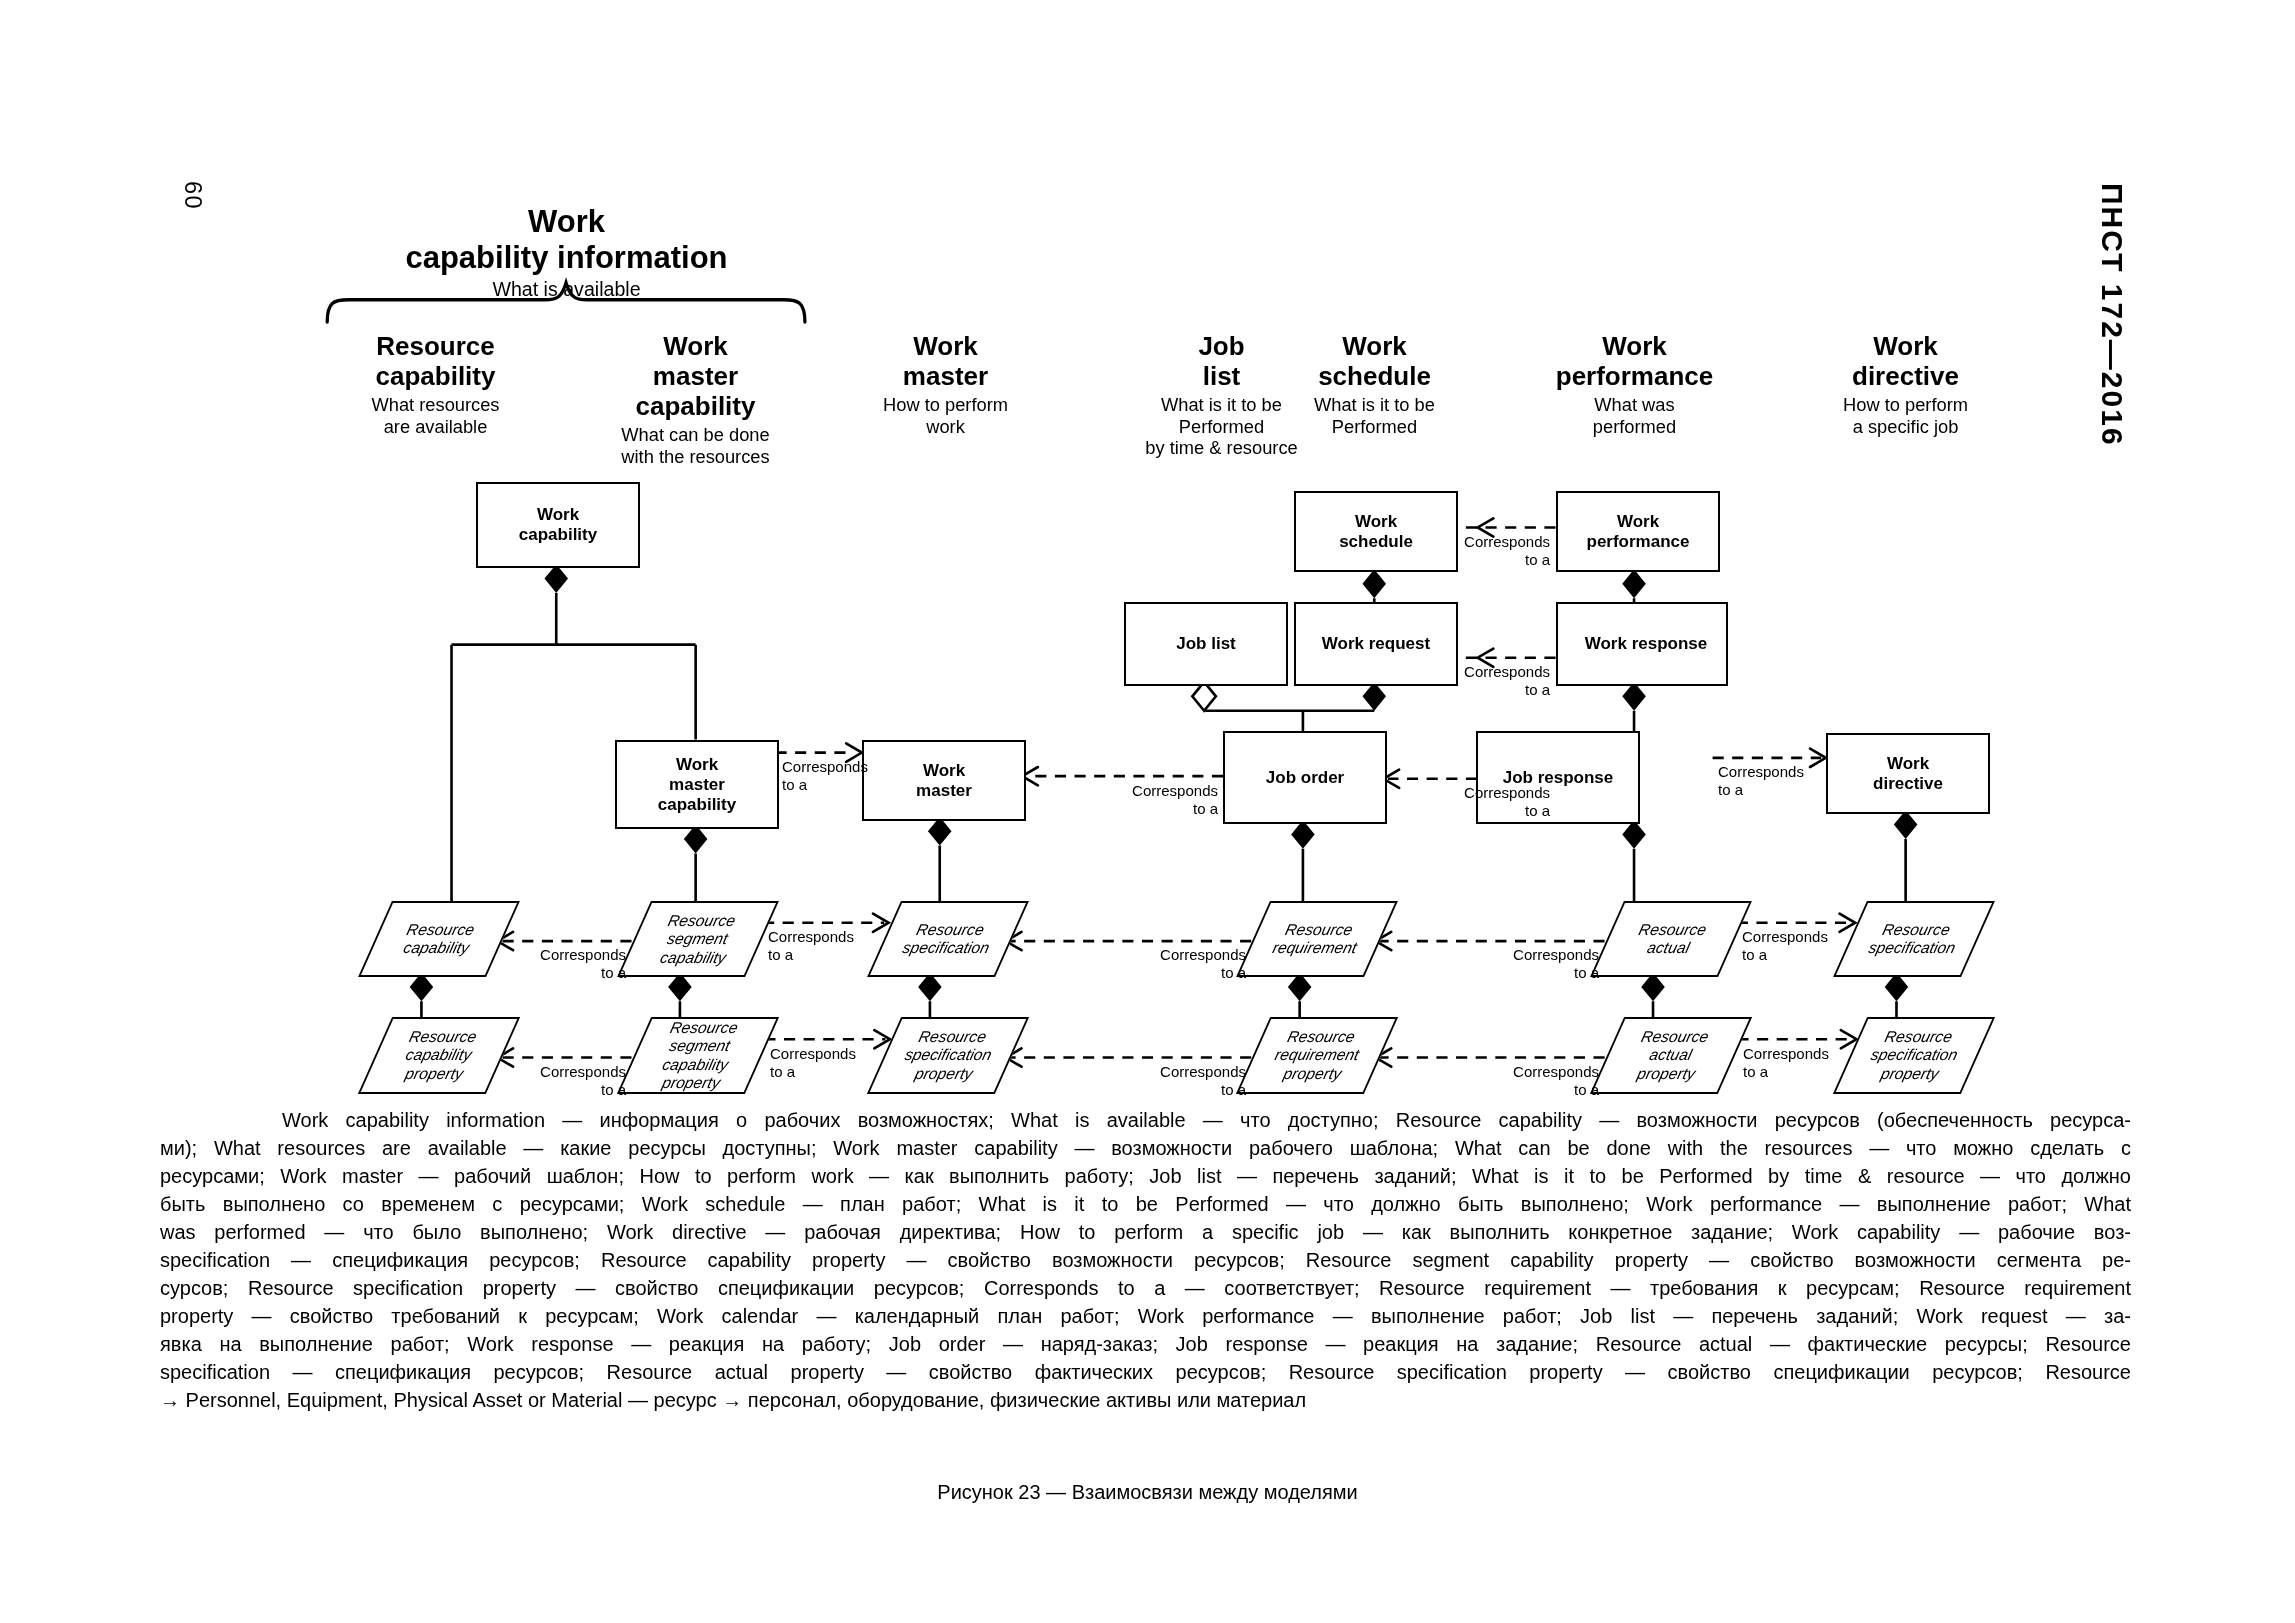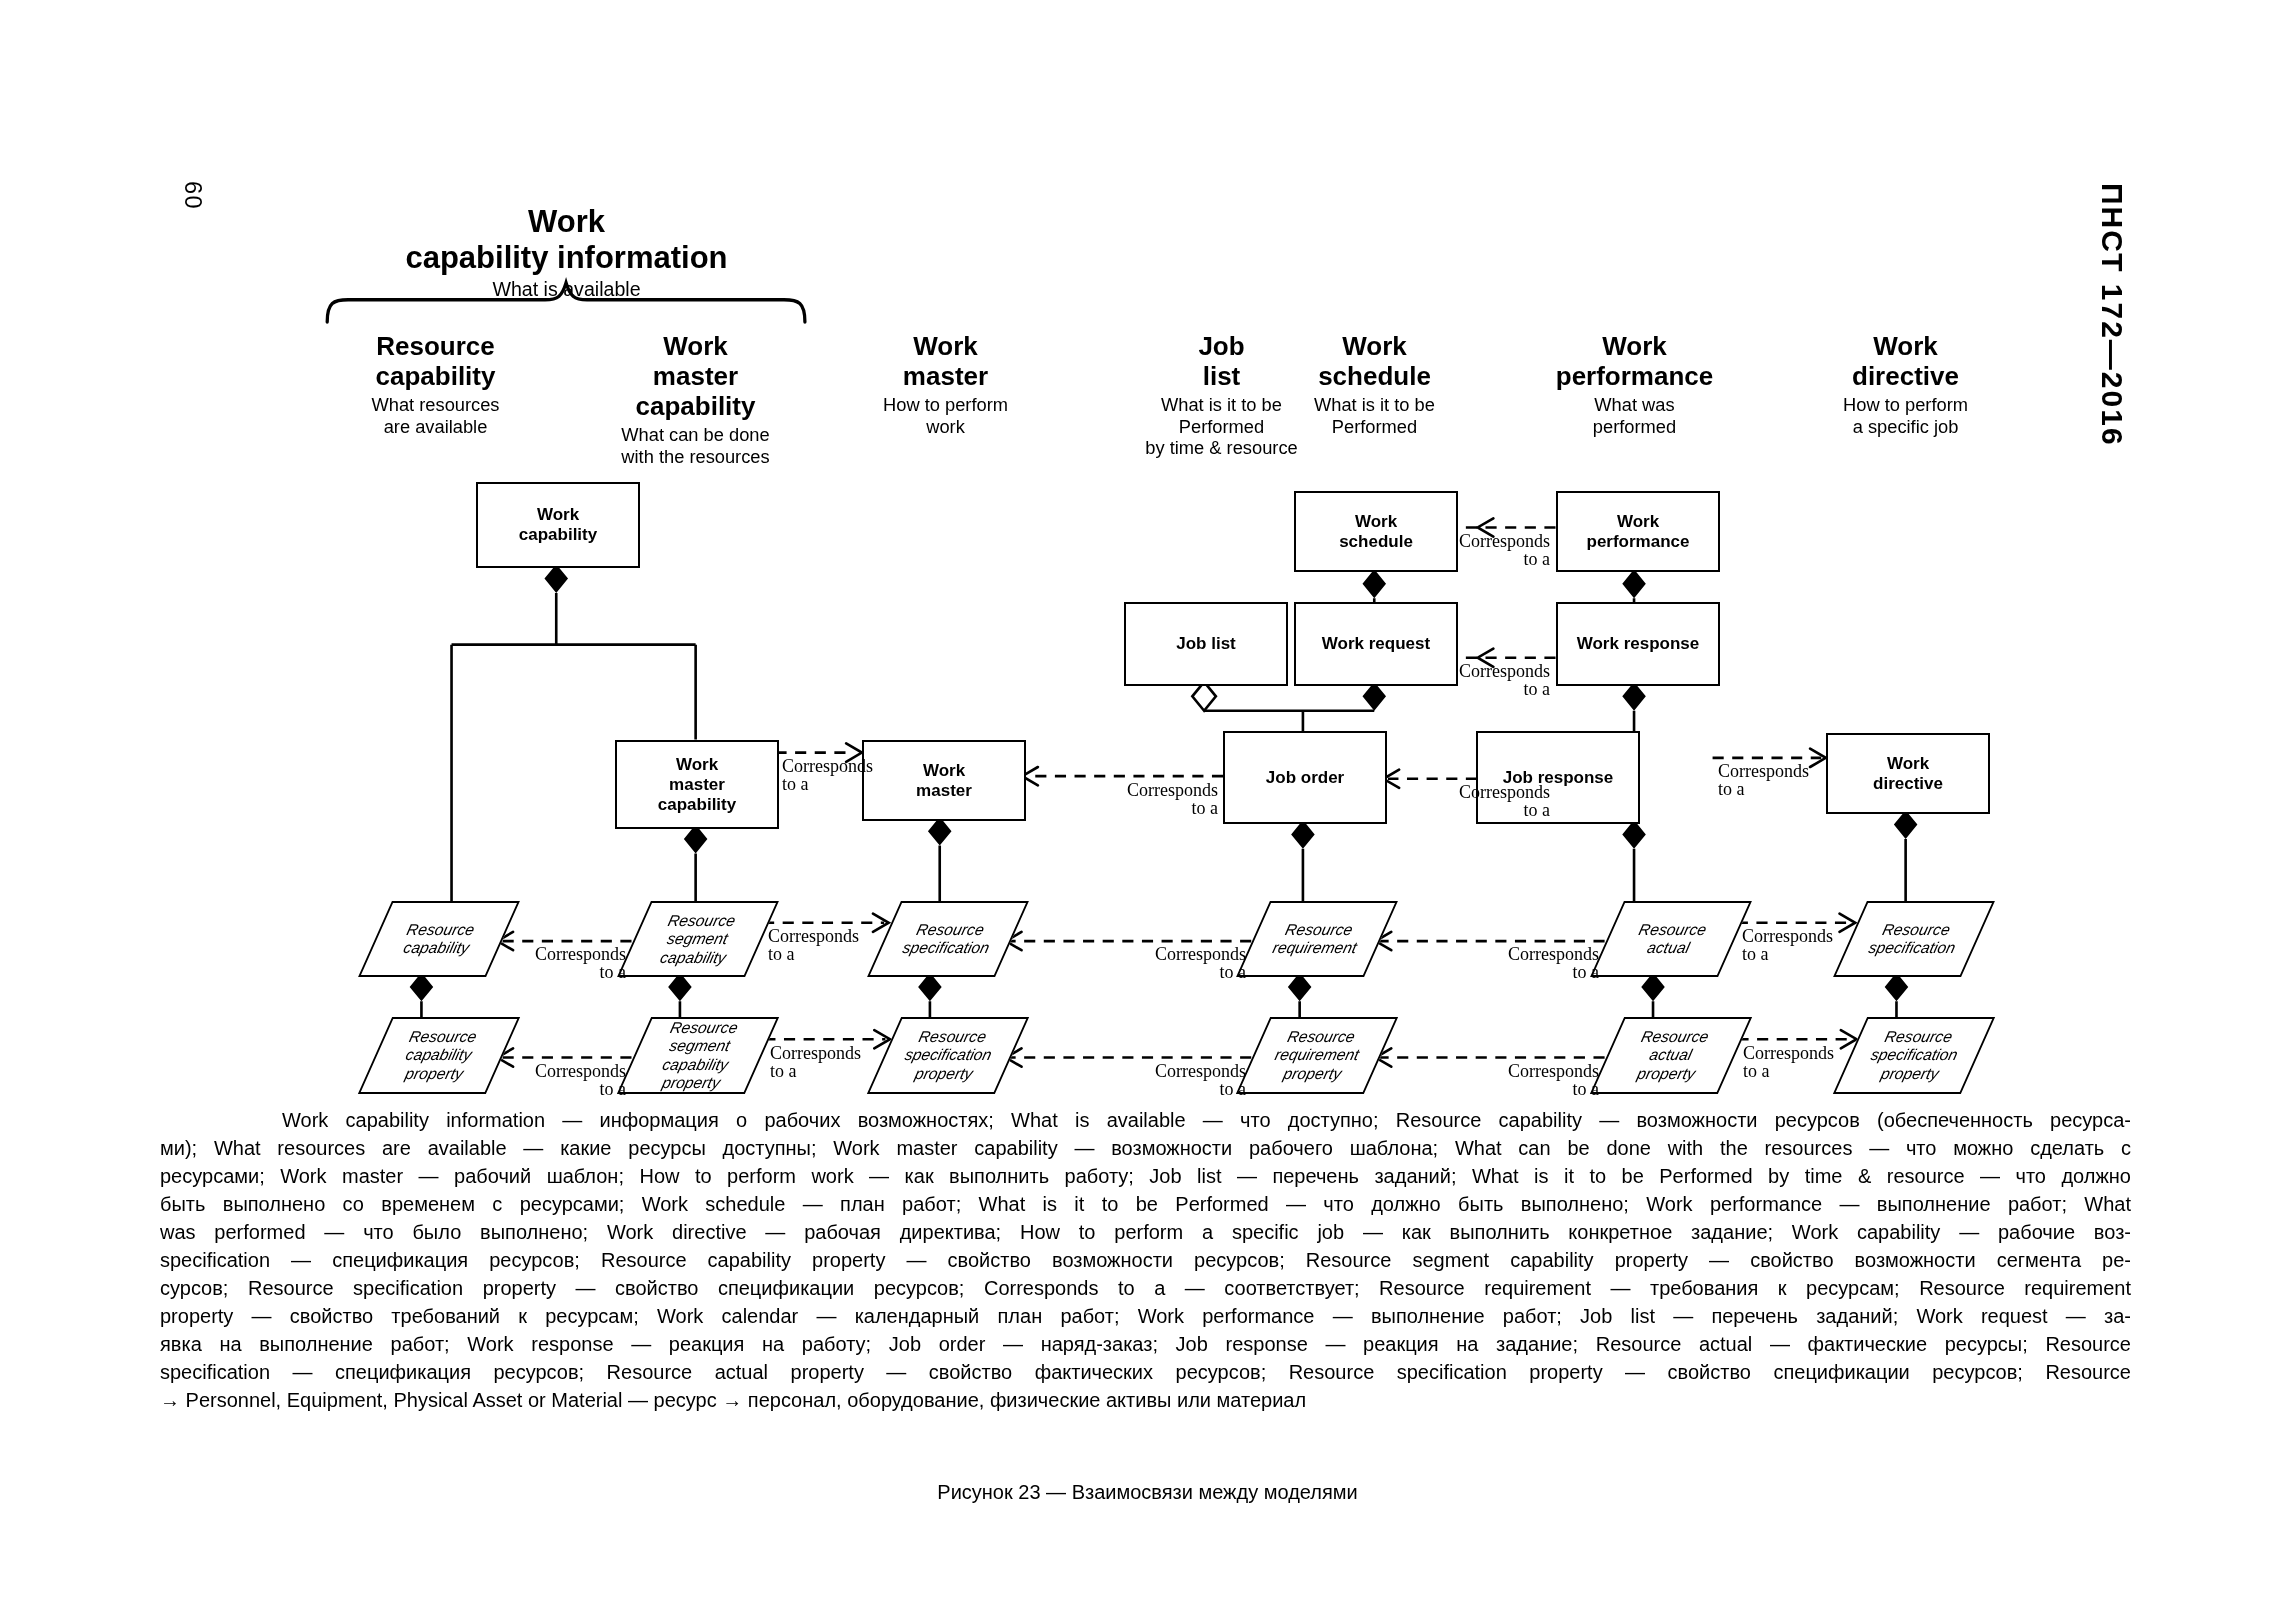--- a/index.html
+++ b/index.html
@@ -23,21 +23,21 @@
         align-items:center;justify-content:center;text-align:center;
         font-size:17px;font-weight:700;line-height:20px;white-space:pre-line;}
   
   .pgram{position:absolute;width:124px;background:#fff;border:2.6px solid #000;
          transform:skewX(-24deg);display:flex;align-items:center;justify-content:center;}
   .pgram .lbl{transform:skewX(12deg);font-style:italic;font-size:15.7px;font-weight:400;
               line-height:18.3px;text-align:center;white-space:pre-line;}
   .r1{top:901px;height:72px;}
   .r2{top:1017px;height:73px;}
   
-  .cl{position:absolute;font-size:18px;line-height:17.7px;white-space:pre-line;font-family:Liberation Serif, serif;}
+  .cl{position:absolute;font-size:15px;line-height:17.7px;white-space:pre-line;}
   .cl-l{text-align:left;}
   .cl-r{text-align:right;}
   
   #legend{position:absolute;left:160px;top:1106px;width:1971px;font-size:20px;line-height:28px;}
   .lg{text-align:justify;text-align-last:justify;height:28px;overflow:visible;}
   .lg.first{padding-left:122px;width:1849px;}
   .lg.last{text-align:left;text-align-last:left;}
   #caption{position:absolute;left:0;top:1481px;width:2295px;text-align:center;
            font-size:20px;font-weight:400;}
   svg{position:absolute;left:0;top:0;}
@@ -146,21 +146,21 @@
   </div>
 
   <div class="node" style="left:476px;top:482px;width:160px;height:82px;">Work
 capability</div>
   <div class="node" style="left:1294px;top:491px;width:160px;height:77px;">Work
 schedule</div>
   <div class="node" style="left:1556px;top:491px;width:160px;height:77px;">Work
 performance</div>
   <div class="node" style="left:1124px;top:602px;width:160px;height:80px;">Job list</div>
   <div class="node" style="left:1294px;top:602px;width:160px;height:80px;">Work request</div>
-  <div class="node" style="left:1556px;top:602px;width:160px;height:80px;">Work response</div>
+  <div class="node" style="left:1556px;top:602px;width:160px;height:80px;padding-left:8px;">Work response</div>
   <div class="node" style="left:615px;top:740px;width:160px;height:85px;">Work
 master
 capability</div>
   <div class="node" style="left:862px;top:740px;width:160px;height:77px;">Work
 master</div>
   <div class="node" style="left:1223px;top:731px;width:160px;height:89px;">Job order</div>
   <div class="node" style="left:1476px;top:731px;width:160px;height:89px;">Job response</div>
   <div class="node" style="left:1826px;top:733px;width:160px;height:77px;">Work
 directive</div>
 

